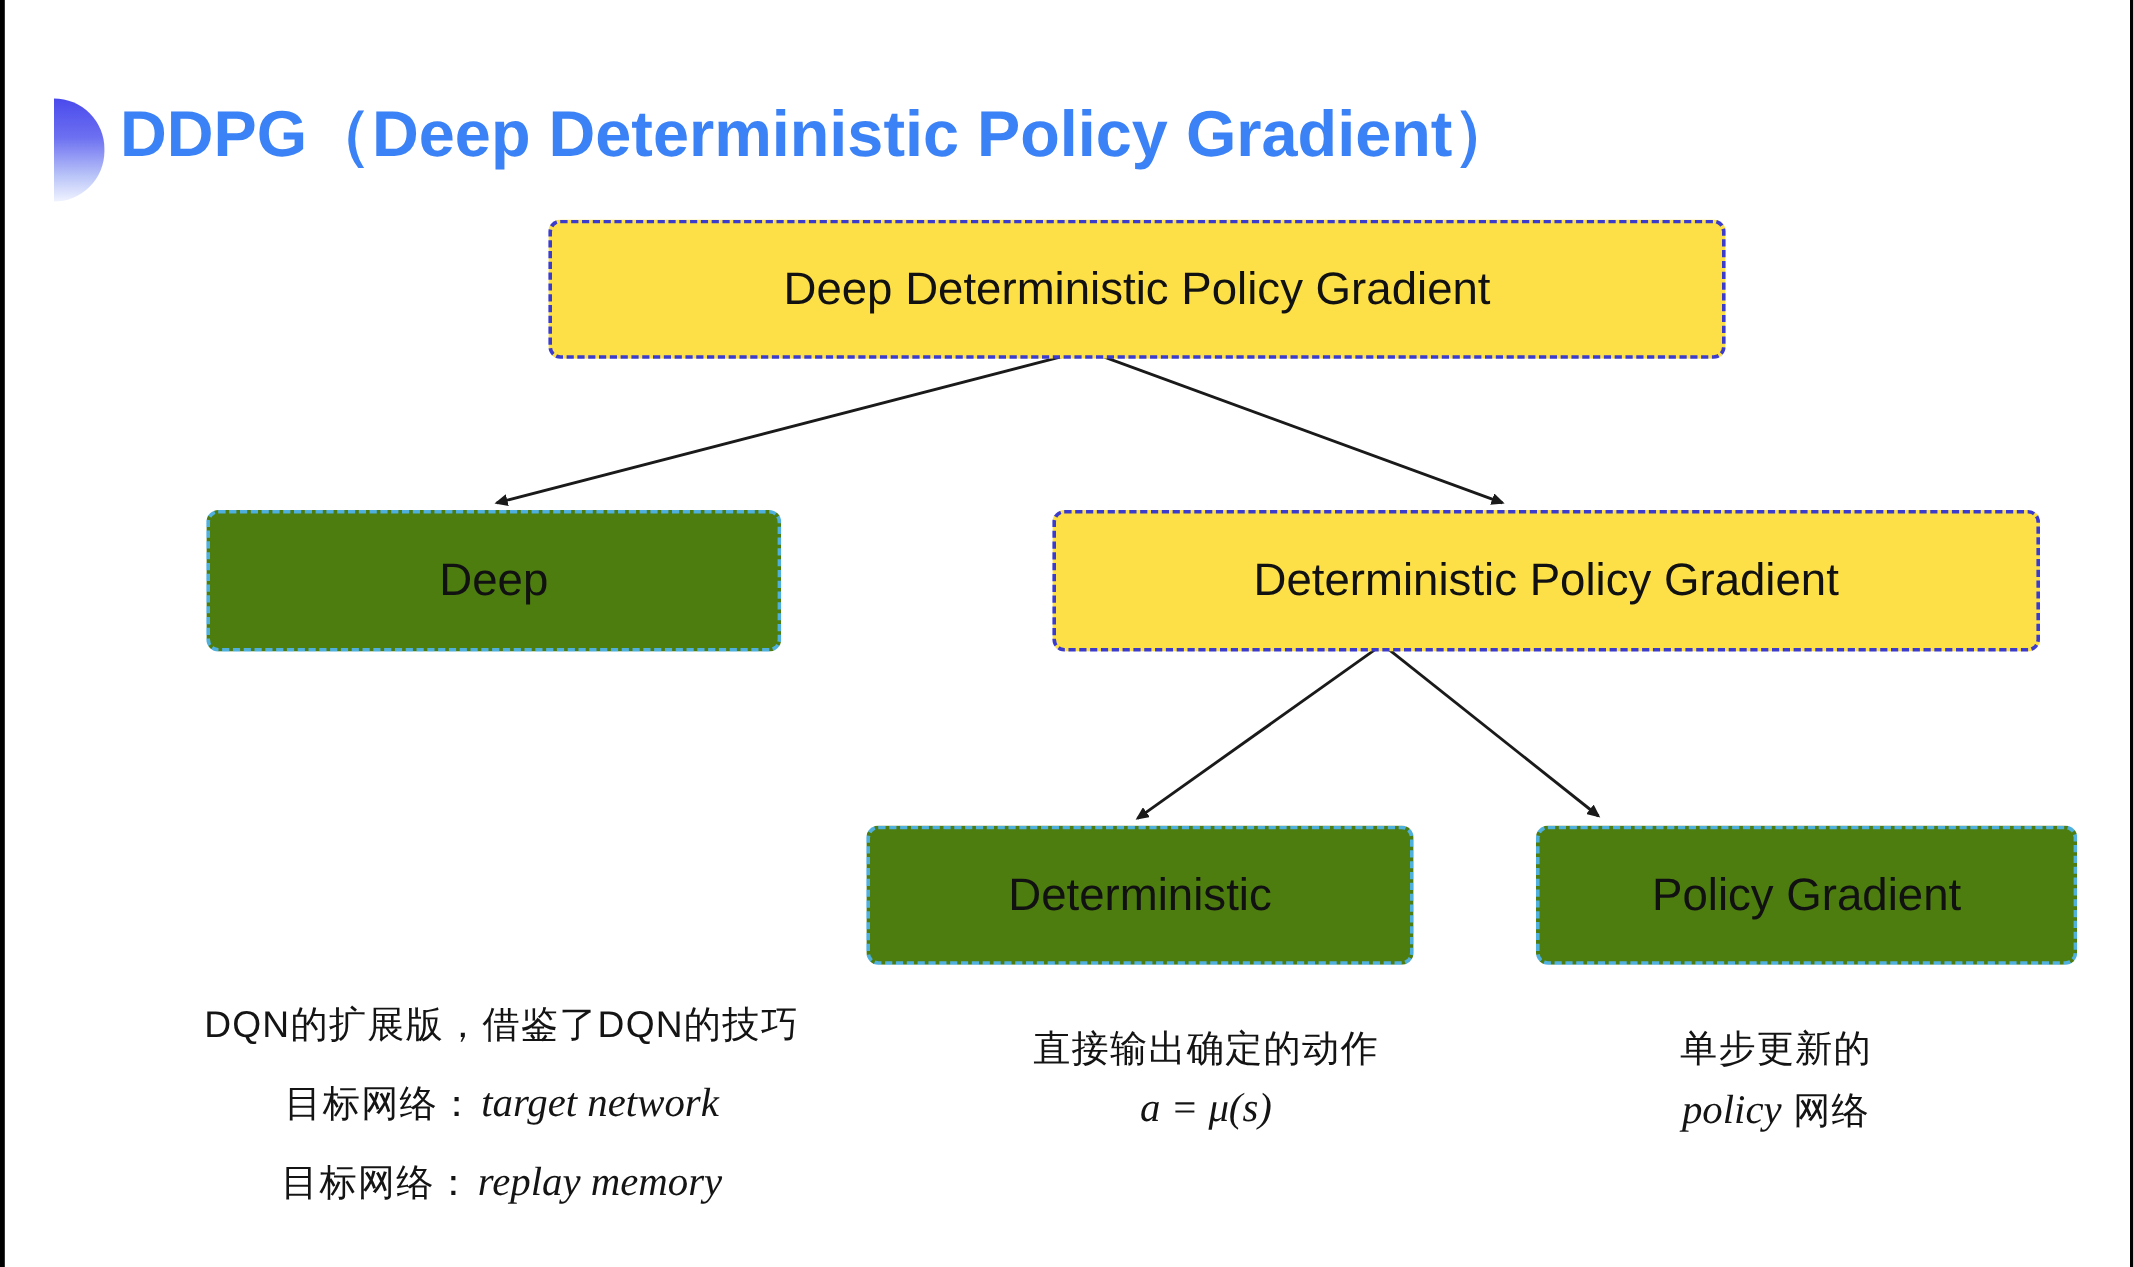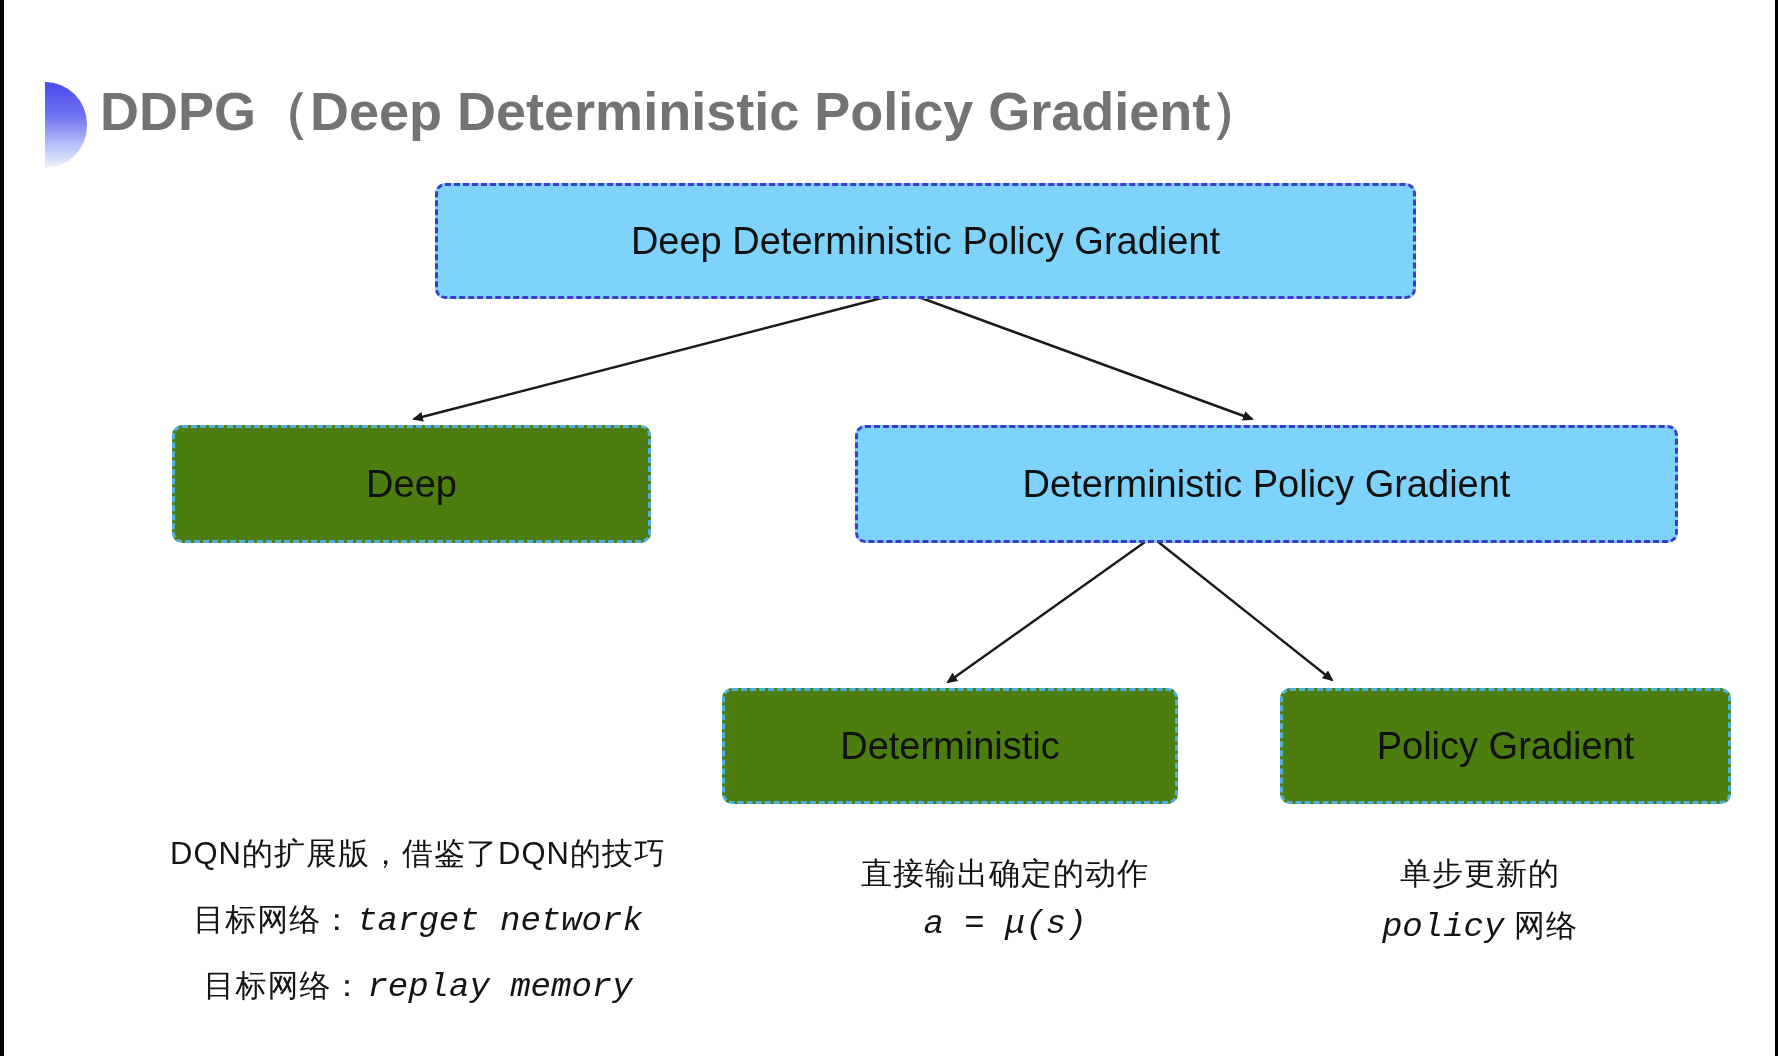--- a/index.html
+++ b/index.html
@@ -32,37 +32,38 @@
     left: 45px; top: 82px;
     width: 42px; height: 86px;
     border-radius: 0 86px 86px 0;
     background: linear-gradient(180deg, #4a4aec 0%, #6d70f1 38%, #b9c4f8 75%, #f0f3ff 100%);
   }
   .slide-title {
     position: absolute;
     left: 100px; top: 76px;
     font-size: 54px;
     font-weight: 600;
-    color: #737373;
+    color: #3b82f6;
     letter-spacing: 0px;
     white-space: nowrap;
   }
   .node {
     position: absolute;
     display: flex;
     align-items: center;
     justify-content: center;
     border-radius: 10px;
     font-size: 38px;
     color: #111111;
     text-align: center;
   }
   .node.purple {
-    background: #7dd3fc;
+    background: #fde047;
     border: 3px dashed #3c3ccc;
+    margin-left: 22px;
   }
   .node.blue {
     background: #4d7c0f;
     border: 3px dashed #4fafdd;
   }
   #node-ddpg         { left: 435px; top: 183px; width: 975px; height: 110px; }
   #node-deep         { left: 172px; top: 425px; width: 473px; height: 112px; }
   #node-dpg          { left: 855px; top: 425px; width: 817px; height: 112px; align-items: center; }
   #node-deterministic{ left: 722px; top: 688px; width: 450px; height: 110px; text-align: center; }
   #node-pg           { left: 1280px; top: 688px; width: 445px; height: 110px; }
@@ -75,21 +76,21 @@
   .notes {
     position: absolute;
     text-align: center;
     color: #141414;
   }
   .cn {
     font-size: 31px;
     letter-spacing: 1px;
   }
   .math-italic {
-    font-family: Liberation Mono, monospace;
+    font-family: Liberation Serif, serif;
     font-style: italic;
     font-size: 34px;
     letter-spacing: 0px;
   }
   #notes-left  { left: 123px;  top: 833px; width: 590px; }
   #notes-left .row { margin-bottom: 24px; white-space: nowrap; }
   #notes-left .label { margin-right: 4px; }
   #notes-mid   { left: 805px;  top: 853px; width: 400px; }
   #notes-mid .row { margin-bottom: 10px; }
   #notes-right { left: 1280px; top: 853px; width: 400px; }

